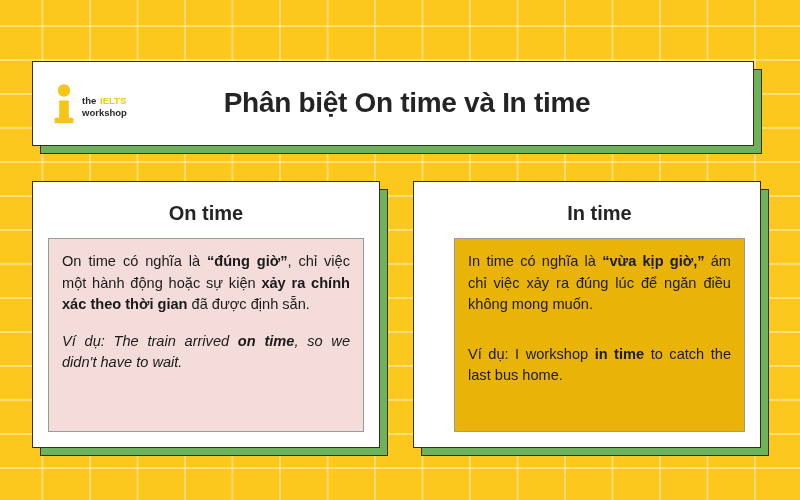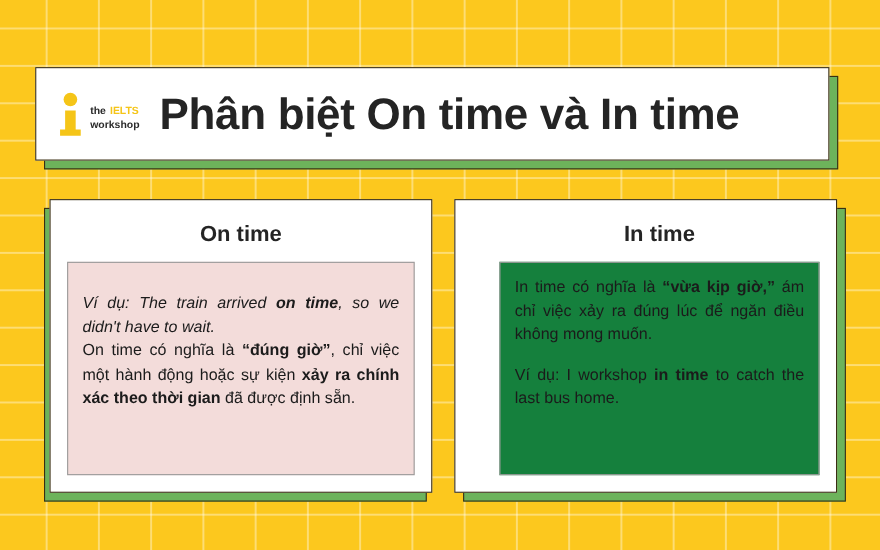--- a/index.html
+++ b/index.html
@@ -67,21 +67,21 @@
     justify-content: center;
     flex: none;
   }
   .logo-mark {
     display: block;
   }
 
   #page-title {
     flex: 1;
     text-align: center;
-    font-size: 40px;
+    font-size: 28px;
     font-weight: bold;
     color: #242424;
     letter-spacing: -0.3px;
     padding-right: 84px;
     line-height: 1.1;
     white-space: nowrap;
   }
 
   
   .content-card {
@@ -90,21 +90,21 @@
     height: 267px;
     padding: 14px 15px 15px 15px;
     display: flex;
     flex-direction: column;
   }
   .content-shadow {
     top: 189px;
     width: 348px;
     height: 267px;
   }
-  #card-left   { left: 45px; }
+  #card-left   { left: 32px; }
   #shadow-left { left: 40px; }
   #card-right  { left: 413px; padding-left: 40px; }
   #shadow-right{ left: 421px; }
 
   .card-heading {
     text-align: center;
     font-size: 20px;
     font-weight: bold;
     color: #242424;
     margin: 6px 0 14px 0;
@@ -113,21 +113,21 @@
 
   .inner-box {
     flex: 1;
     border: 1px solid #9A9A9A;
     box-sizing: border-box;
     padding: 12px 13px 10px 13px;
     display: flex;
     flex-direction: column;
   }
   .inner-box.beige { background: #F3DCDA; }
-  .inner-box.pink  { background: #15803d; }
+  .inner-box.pink  { background: #eab308; gap: 13px; }
 
   .para {
     font-size: 14.6px;
     line-height: 1.48;
     color: #1B1B1B;
     text-align: justify;
     margin: 0;
   }
   .para b { font-weight: bold; }
   .para.spaced { margin-top: 15px; }
@@ -154,22 +154,22 @@
     </div>
 
     <div id="page-title">Phân biệt On time và In time</div>
   </div>
 
   <div id="shadow-left" class="card-shadow content-shadow"></div>
 
   <div id="card-left" class="card content-card">
     <div class="card-heading">On time</div>
     <div class="inner-box beige">
+      <p class="para"><span>On time có nghĩa là </span><b>“đúng giờ”</b><span>, chỉ việc một hành động hoặc sự kiện </span><b>xảy ra chính xác theo thời gian</b><span> đã được định sẵn.</span></p>
       <p class="para spaced italic"><span>Ví dụ: The train arrived </span><b>on time</b><span>, so we didn't have to wait.</span></p>
-      <p class="para"><span>On time có nghĩa là </span><b>“đúng giờ”</b><span>, chỉ việc một hành động hoặc sự kiện </span><b>xảy ra chính xác theo thời gian</b><span> đã được định sẵn.</span></p>
     </div>
   </div>
 
   <div id="shadow-right" class="card-shadow content-shadow"></div>
 
   <div id="card-right" class="card content-card">
     <div class="card-heading">In time</div>
     <div class="inner-box pink">
       <p class="para"><span>In time có nghĩa là </span><b>“vừa kịp giờ,”</b><span> ám chỉ việc xảy ra đúng lúc để ngăn điều không mong muốn.</span></p>
       <p class="para spaced"><span>Ví dụ: I workshop </span><b>in time</b><span> to catch the last bus home.</span></p>

